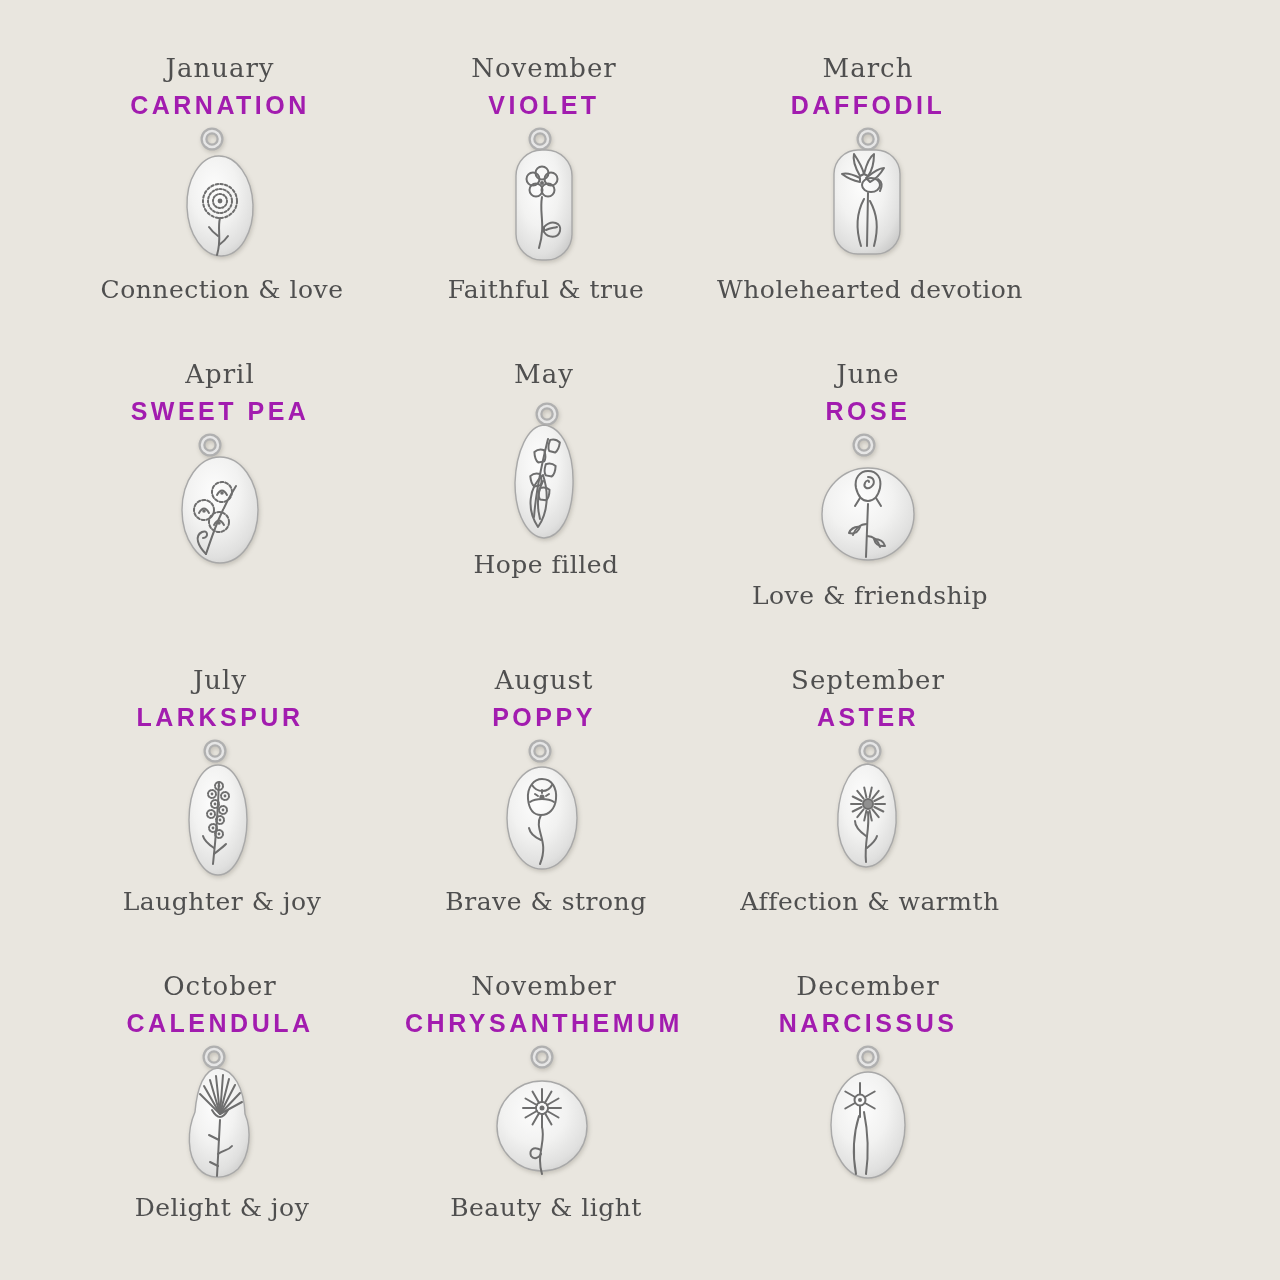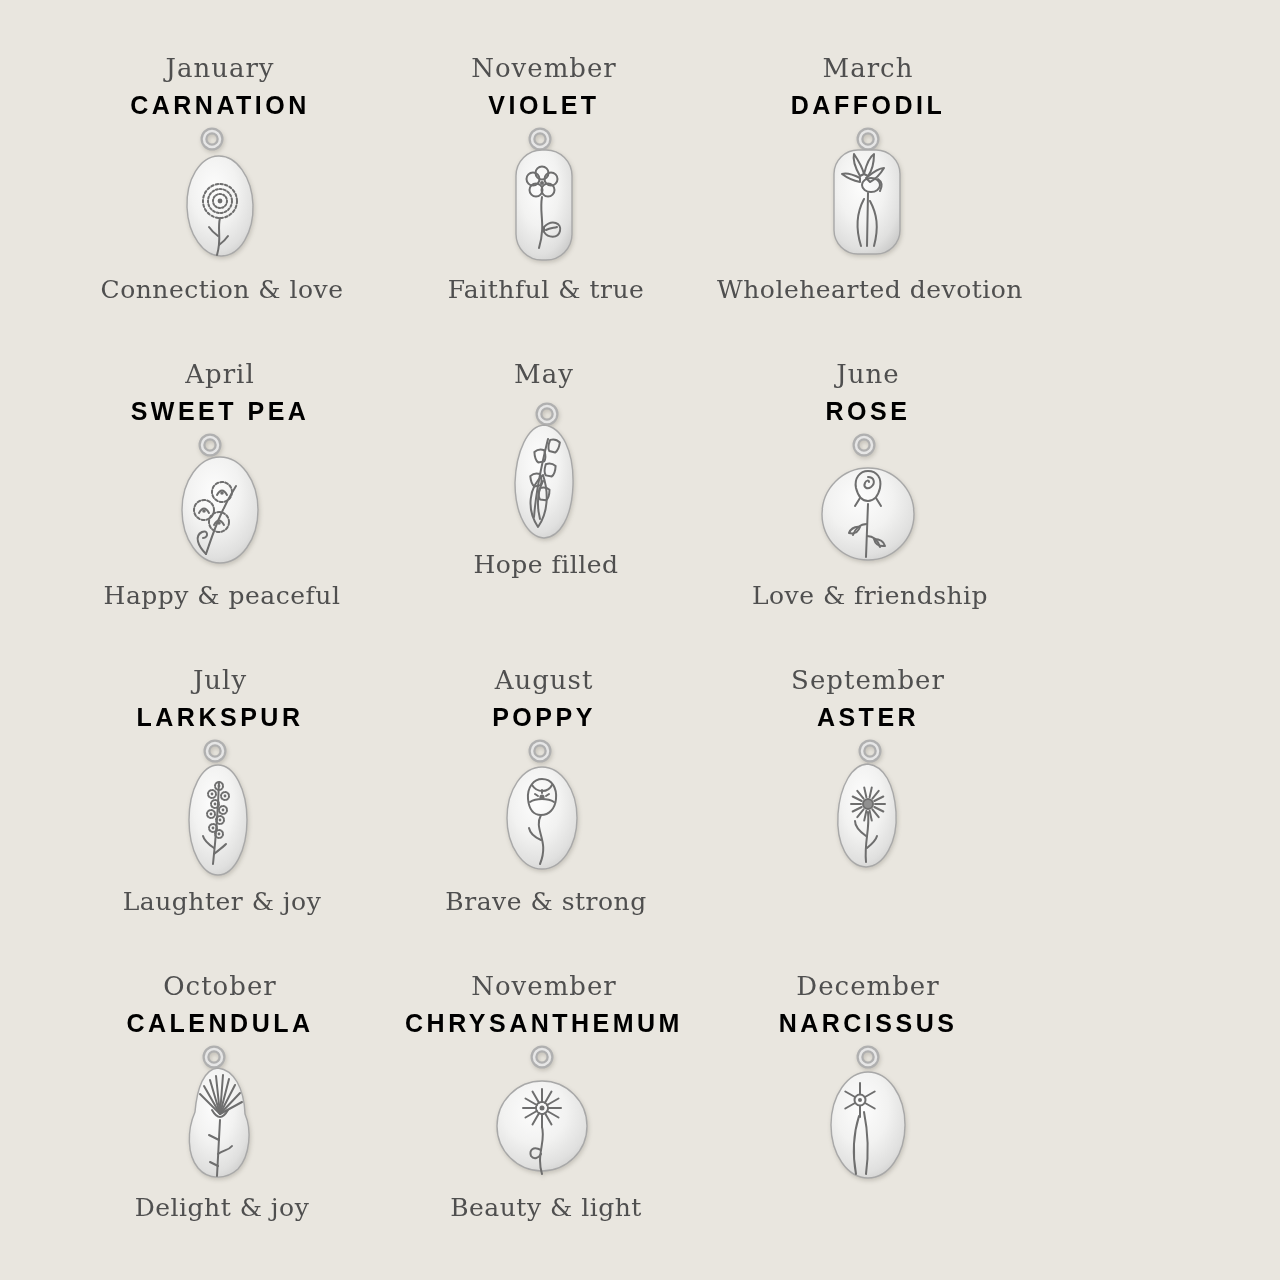--- a/index.html
+++ b/index.html
@@ -16,21 +16,21 @@
     display:flex;flex-direction:column;align-items:center;
     text-align:center;overflow:hidden;
   }
   .month{
     font-family:"DejaVu Serif",serif;font-weight:400;
     font-size:26px;line-height:1.15;color:#4f4f4f;
     letter-spacing:1px;margin:0 0 7px 0;
   }
   .flower{
     font-family:"Liberation Sans",sans-serif;font-weight:700;
-    font-size:25px;line-height:1.15;color:#000000;
+    font-size:25px;line-height:1.15;color:#a21caf;
     letter-spacing:3.5px;margin:0 0 2px 0;white-space:nowrap;
   }
   .pendant{height:148px;margin:2px 0 0 0;}
   .pendant svg{filter:drop-shadow(1.5px 2.5px 2px rgba(70,62,50,0.22));}
   .meaning{
     font-family:"DejaVu Serif",serif;font-weight:400;
     font-size:25px;line-height:1.2;color:#4f4f4f;
     letter-spacing:0.5px;margin:3px 0 0 4px;
   }
 </style>
@@ -127,21 +127,20 @@
             <circle cx="44" cy="81" r="1.8" fill="#6e6e6e" stroke="none"></circle>
             <circle cx="62" cy="62" r="10" stroke-dasharray="3 2"></circle>
             <path d="M57,65 Q62,56 67,65"></path>
             <circle cx="62" cy="63" r="1.8" fill="#6e6e6e" stroke="none"></circle>
             <circle cx="59" cy="92" r="10" stroke-dasharray="3 2"></circle>
             <path d="M54,95 Q59,86 64,95"></path>
             <circle cx="59" cy="93" r="1.8" fill="#6e6e6e" stroke="none"></circle>
             <path d="M46,124 C38,116 34,106 42,102 C48,99 49,108 43,108"></path>
           </g>
         </svg></div>
-    <p class="meaning">Happy &amp; peaceful</p>
   </section>
 
   <section class="cell">
     <h3 class="month">May</h3>
     <div class="pendant"><svg width="120" height="148" viewBox="0 0 120 148" aria-hidden="true">
           <circle cx="63" cy="15" r="8" fill="none" stroke="#b0b0b0" stroke-width="7"></circle>
           <circle cx="63" cy="15" r="8" fill="none" stroke="#e6e6e6" stroke-width="2.5"></circle>
           <path d="M60,26 C78,28 90,52 89,86 C88,118 76,138 60,139 C44,138 31,116 31,84 C32,52 44,27 60,26 Z" fill="url(#silverGrad)" stroke="#a8a8a8" stroke-width="1.4"></path>
           <g fill="none" stroke="#6e6e6e" stroke-width="2" stroke-linecap="round" stroke-linejoin="round">
             <path d="M64,40 C58,64 52,92 50,118"></path>
@@ -266,20 +265,21 @@
             <path d="M58.4,61.2 L56.2,51.4"></path>
             <path d="M61.6,61.2 L63.8,51.4"></path>
             <path d="M64.4,62.6 L70.7,54.8"></path>
             <path d="M66.3,65 L75.3,60.5"></path>
             <circle cx="60" cy="68" r="5" fill="#909090"></circle>
             <path d="M60,76 C62,94 56,106 58,126"></path>
             <path d="M58,100 C51,95 47,90 47,85"></path>
             <path d="M59,112 C64,108 68,104 69,100"></path>
           </g>
         </svg></div>
+    <p class="meaning">Affection &amp; warmth</p>
   </section>
 
   <section class="cell">
     <h3 class="month">October</h3>
     <h2 class="flower">CALENDULA</h2>
     <div class="pendant"><svg width="120" height="148" viewBox="0 0 120 148" aria-hidden="true">
           <circle cx="54" cy="15" r="8" fill="none" stroke="#b0b0b0" stroke-width="7"></circle>
           <circle cx="54" cy="15" r="8" fill="none" stroke="#e6e6e6" stroke-width="2.5"></circle>
           <path d="M58,26 C74,28 84,46 85,72 C92,88 90,114 78,127 C66,138 48,138 38,126 C27,113 27,88 35,70 C37,46 44,27 58,26 Z" fill="url(#silverGrad)" stroke="#a8a8a8" stroke-width="1.4"></path>
           <g fill="none" stroke="#6e6e6e" stroke-width="2" stroke-linecap="round" stroke-linejoin="round">

